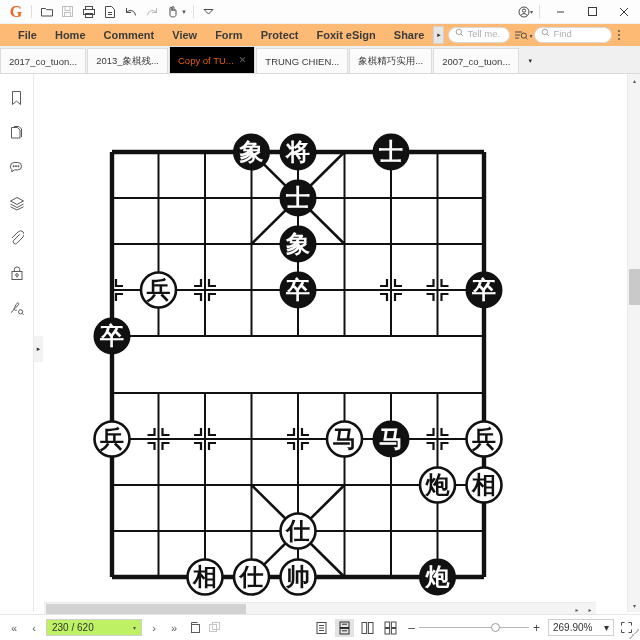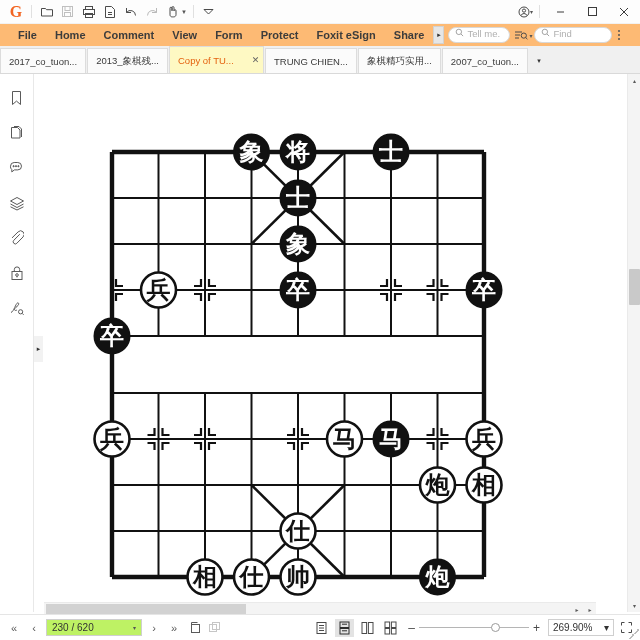--- a/index.html
+++ b/index.html
@@ -71,21 +71,21 @@
     position: absolute; left: 0; top: 46px; width: 640px; height: 28px;
     background: #f0f0f0; display: flex; align-items: flex-end;
     border-bottom: 1px solid #d9d9d9;
   }
   .tab {
     height: 25px; background: #fbfbfb; border: 1px solid #dcdcdc;
     border-bottom: none; margin-right: 1px; display: flex; align-items: center;
     padding: 0 8px; font-size: 9.5px; color: #3a3a3a; white-space: nowrap;
     max-width: 95px; overflow: hidden;
   }
-  .tab.active { background: #fef9c3; color: #e4620f; height: 27px; gap: 13px; }
+  .tab.active { background: #000000; color: #e4620f; height: 27px; }
   .tab .xclose { margin-left: 5px; font-size: 9px; color: #666; }
   .tab-drop {
     width: 20px; height: 25px; display:flex; align-items:center;
     justify-content:center; font-size: 7px; color: #333;
   }
   .promo {
     position: absolute; right: 0; top: 40px; width: 135px; height: 28px;
     background: #f4692a; color: #fff; font-size: 15px; font-weight: bold;
     display: flex; align-items: center; justify-content: center;
     letter-spacing: -0.3px; border-bottom: 2px solid #e8560f;

